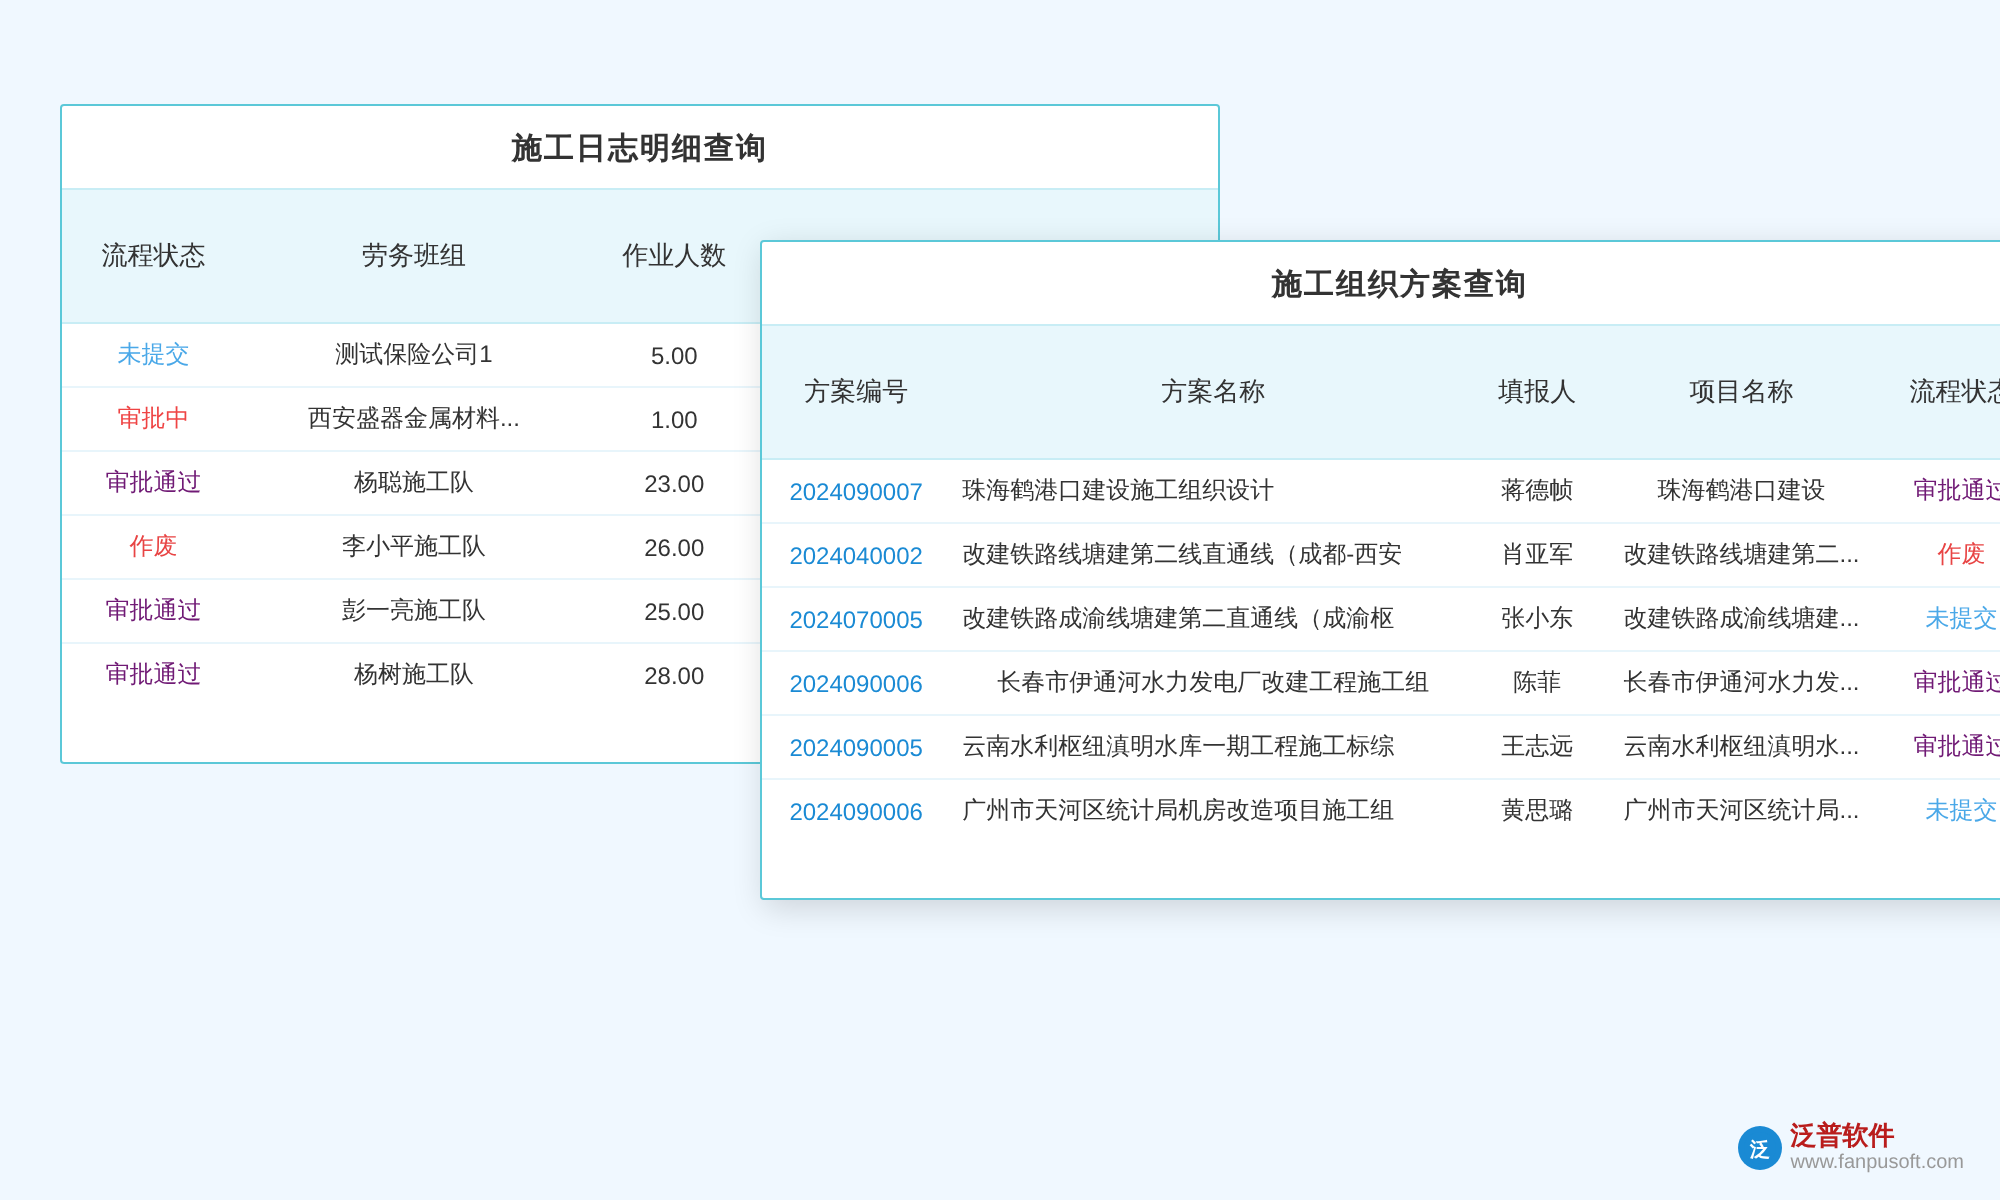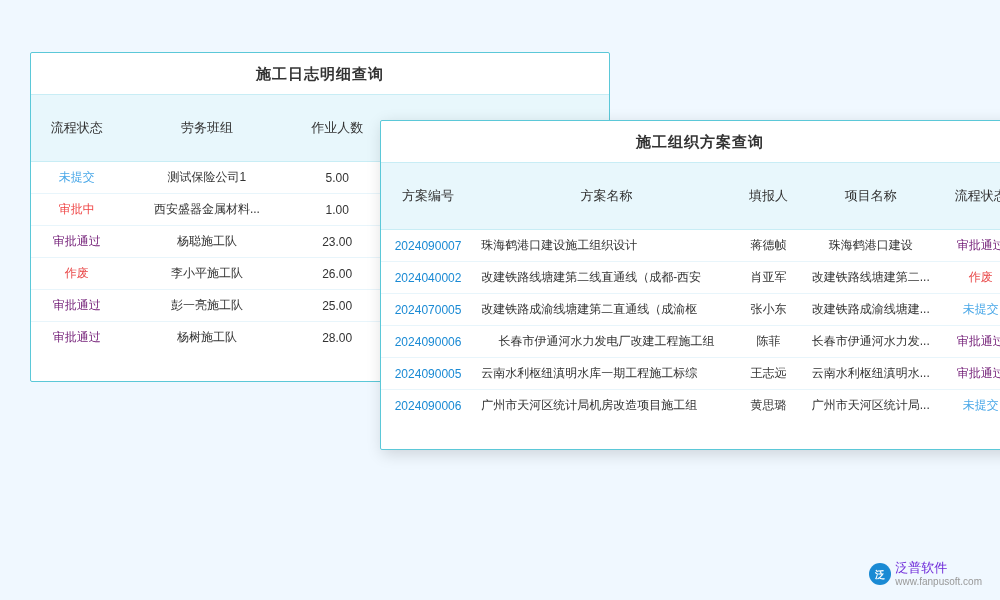--- a/index.html
+++ b/index.html
@@ -129,22 +129,22 @@
     }
 
     .brand-text {
       display: flex;
       flex-direction: column;
       line-height: 1.2;
     }
 
     .brand-name {
       font-size: 13px;
-      color: #6d28d9;
-      font-weight: normal;
+      color: #b91c1c;
+      font-weight: bold;
     }
 
     .brand-url {
       font-size: 10px;
       color: #999;
     }
   </style>
 </head>
 <body>
 

